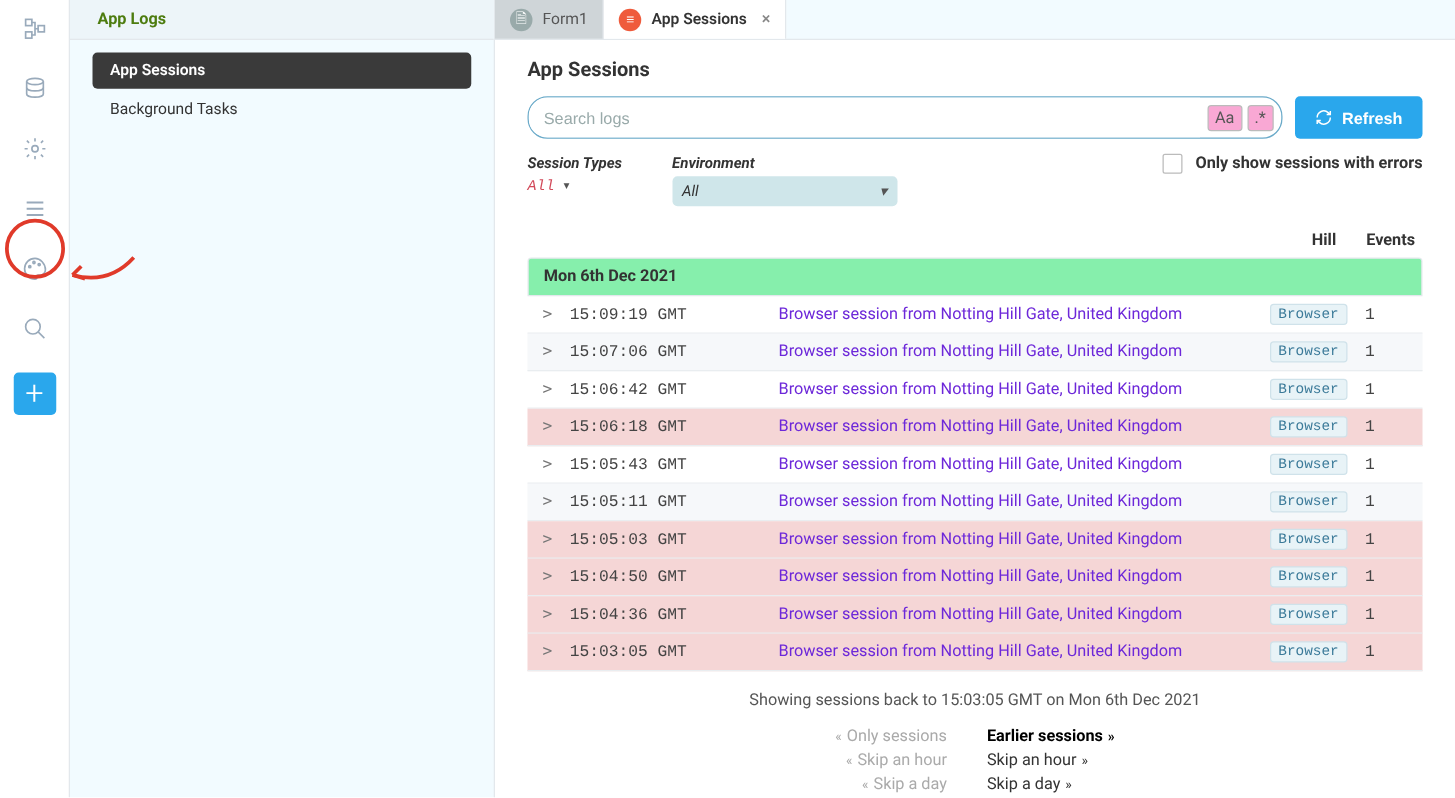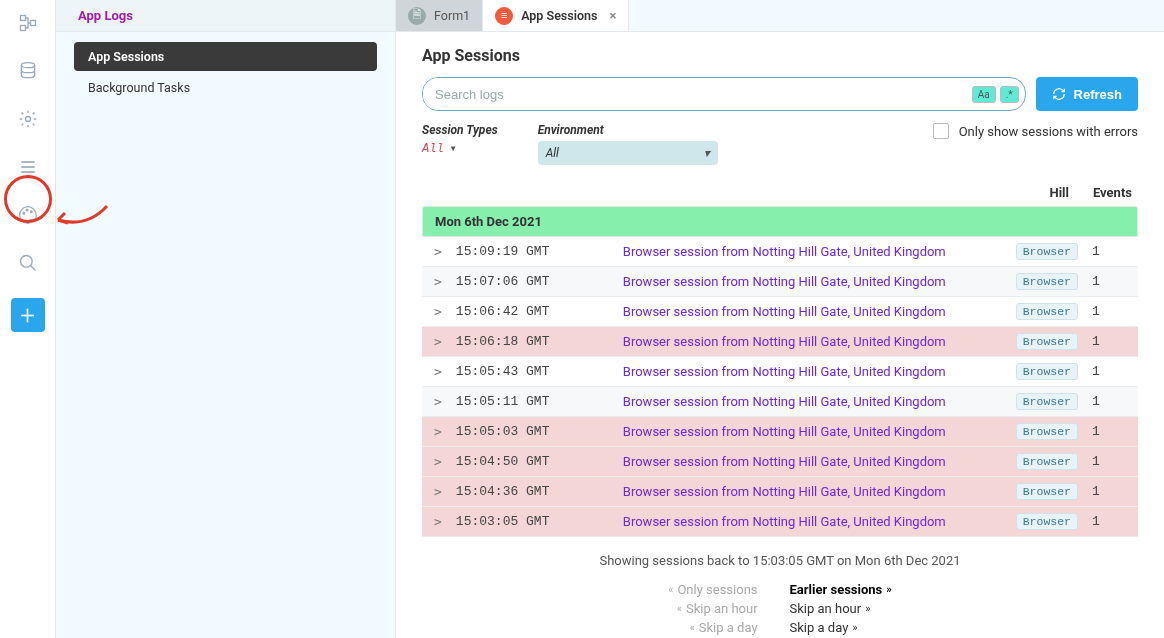--- a/index.html
+++ b/index.html
@@ -68,21 +68,21 @@
   flex-direction: column;
 }
 .sidebar-header {
   height: 32px;
   background: #edf5f9;
   border-bottom: 1px solid #e3e8ec;
   padding: 0 22px;
   display: flex;
   align-items: center;
   font-weight: 700;
-  color: #a21caf;
+  color: #4d7c0f;
   font-size: 13px;
 }
 .sidebar-list { padding: 10px 18px; }
 .sidebar-item {
   padding: 7px 14px;
   border-radius: 4px;
   color: #333;
   font-size: 12.5px;
   cursor: pointer;
   margin-bottom: 2px;
@@ -147,24 +147,24 @@
   font-size: 13px;
   color: #444;
   outline: none;
 }
 .search-wrap input::placeholder { color: #9aa; }
 .search-opts { display:flex; gap:4px; align-items:center; padding: 0 6px; }
 .opt-btn {
   border: 1px solid #bbb;
   border-radius: 3px;
   padding: 2px 5px;
-  font-size: 10px;
+  font-size: 13px;
   color:#555;
   cursor: pointer;
-  background: #5eead4;
+  background: #f9a8d4;
 }
 .refresh-btn {
   background: #2aa7ec;
   color: #fff;
   border: none;
   border-radius: 4px;
   height: 34px;
   padding: 0 16px;
   font-size: 13px;
   font-weight: 600;
@@ -196,22 +196,22 @@
   height: 24px;
   width: 180px;
   padding: 0 8px;
   font-size: 12px;
   color: #333;
   cursor: pointer;
   display:flex; align-items:center; justify-content:space-between;
 }
 .errors-check {
   margin-left: auto;
-  display:flex; align-items:flex-end; gap: 10px;
-  font-size: 13px; color:#333;
+  display:flex; align-items:flex-start; gap: 10px;
+  font-size: 13px; color:#333;font-weight:bold;
 }
 .errors-check .cb {
   width: 16px; height: 16px;
   border: 1px solid #bbb;
   border-radius: 2px;
   background:#fff;
 }
 
 .thead {
   display:flex;

